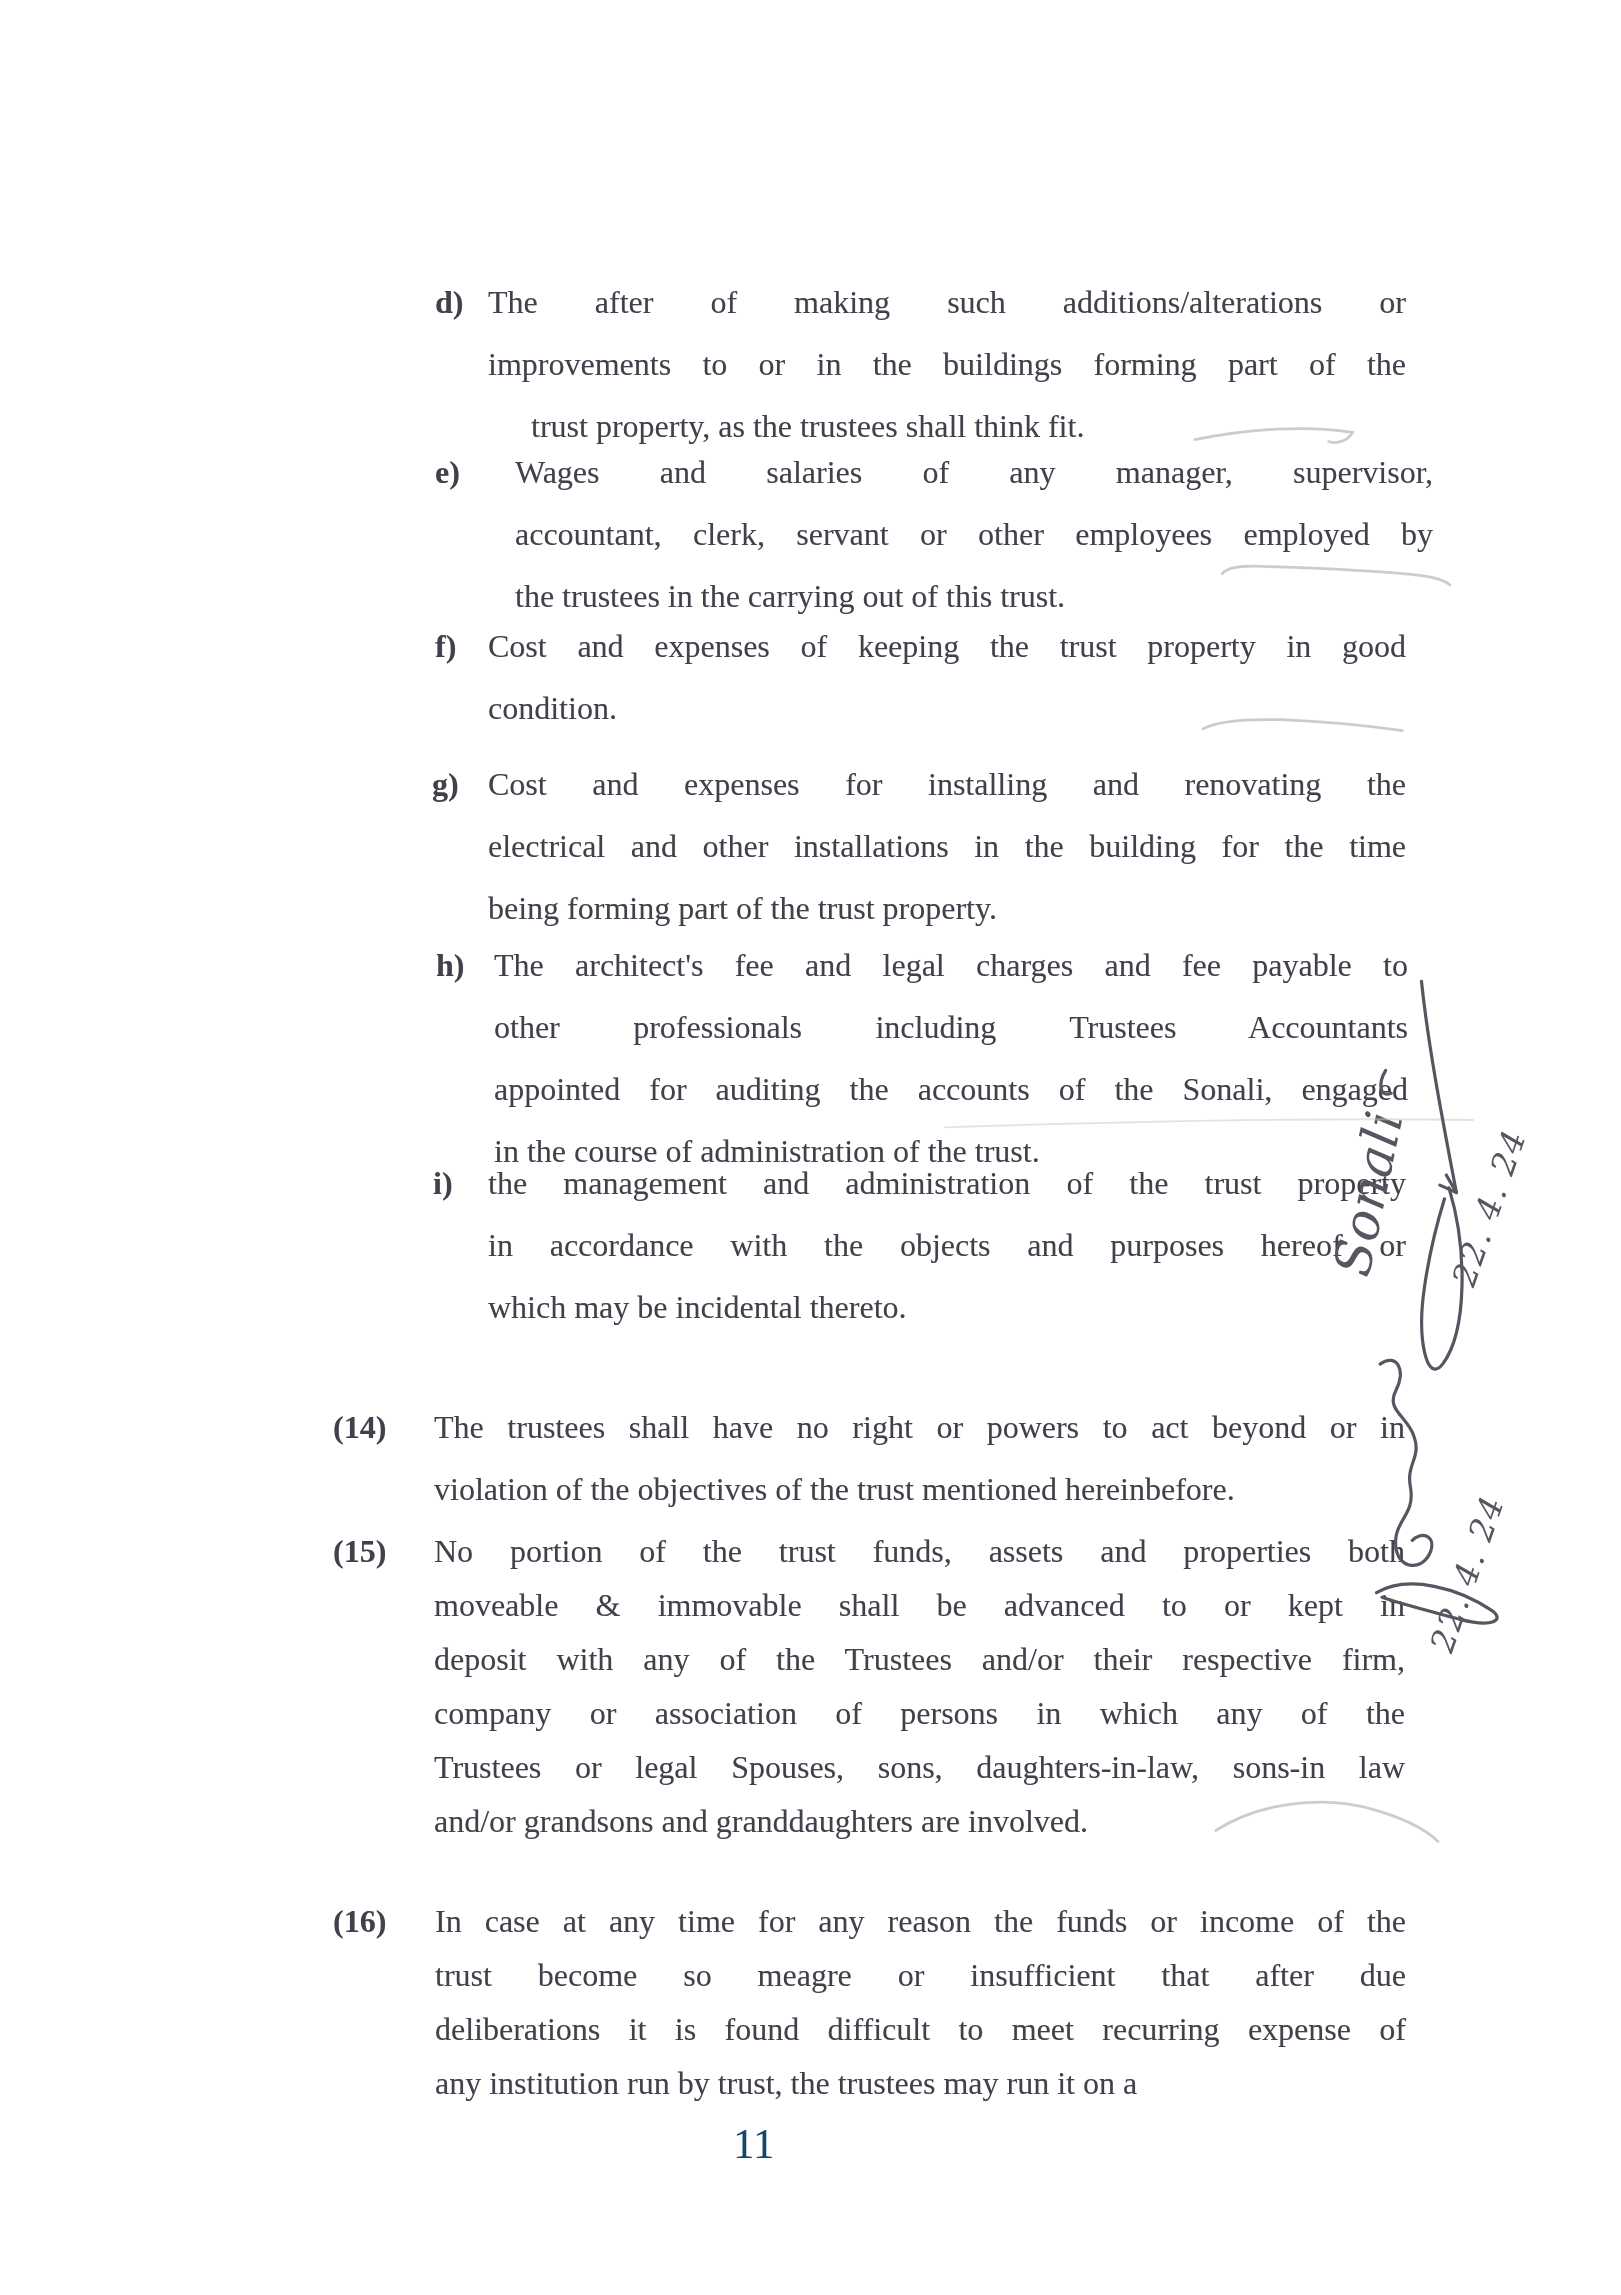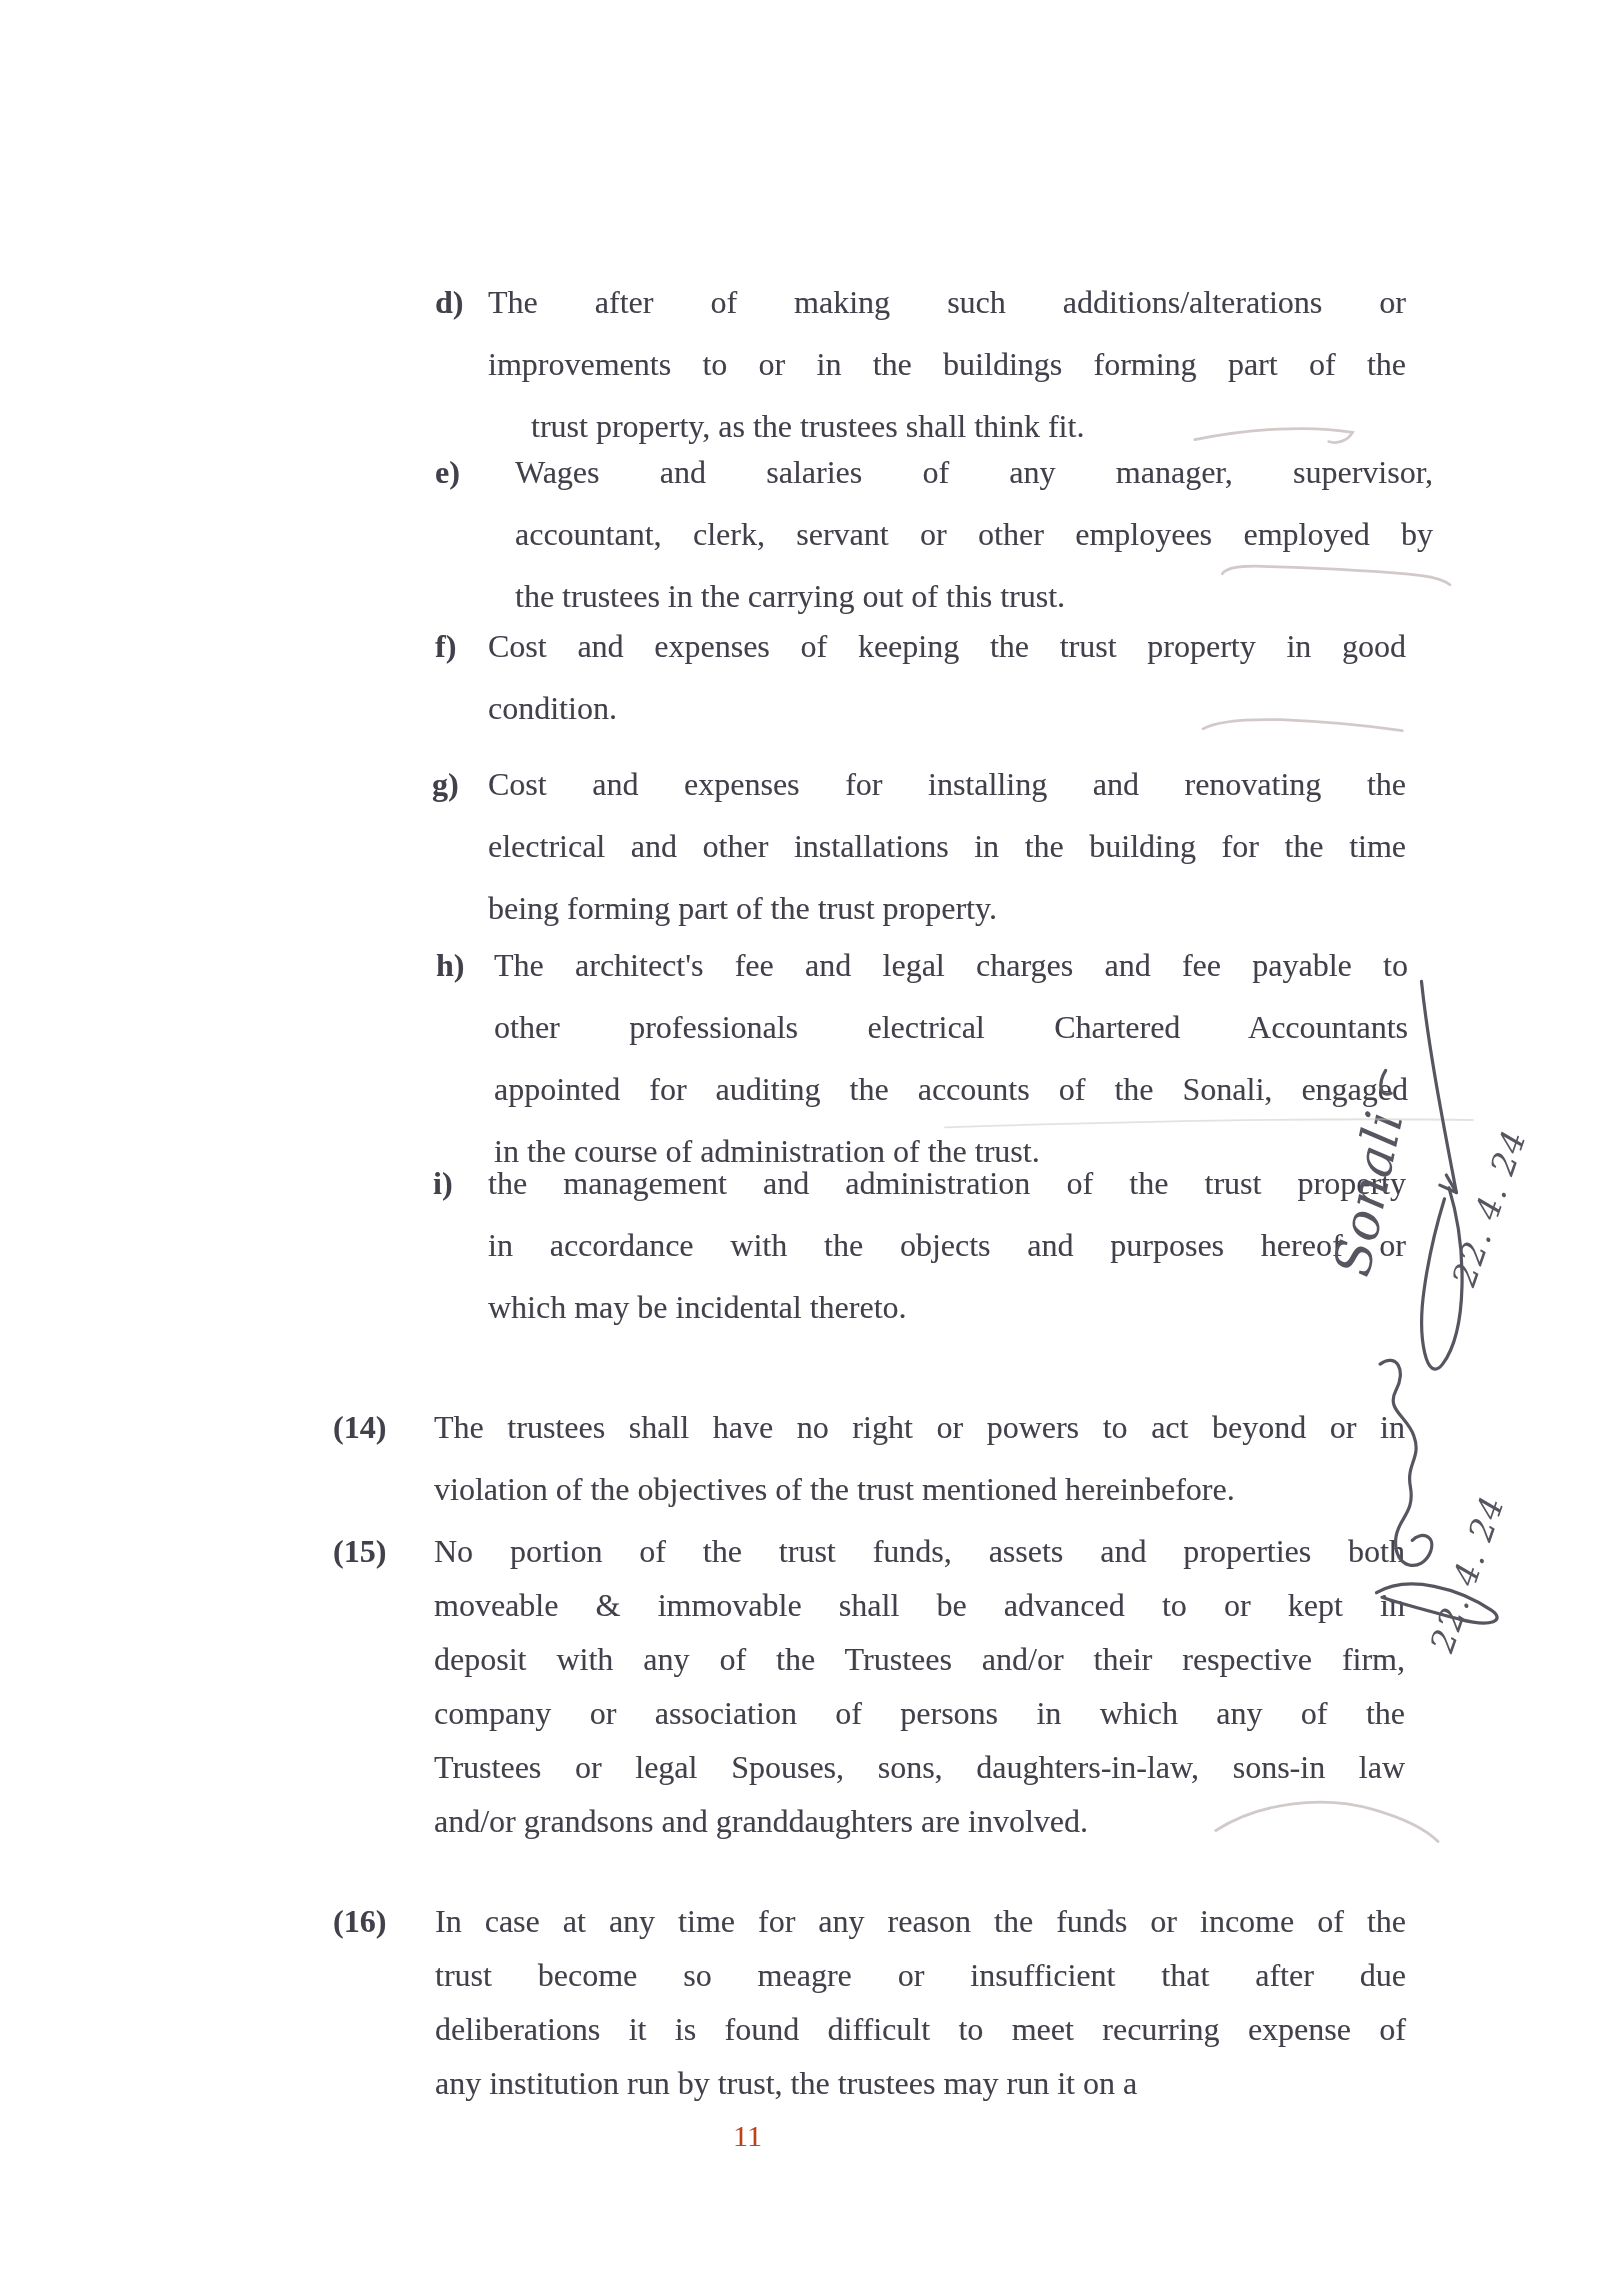--- a/index.html
+++ b/index.html
@@ -6,21 +6,21 @@
   .page{
     position:relative;width:1622px;height:2295px;background:#ffffff;
     overflow:hidden;font-family:"Liberation Serif",serif;color:#42414b;
     text-shadow:0.3px 0.4px 0.3px rgba(70,70,82,0.30);
   }
   .item{position:absolute;left:0;width:1622px;}
   .clause-label{position:absolute;top:0;font-weight:700;font-size:32px;}
   .clause-lines{position:absolute;top:0;}
   .line{font-size:32px;text-align:justify;text-align-last:justify;}
   .line.last{text-align-last:left;}
-  .page-number{position:absolute;font-size:30px;color:#c2410c;}
+  .page-number{position:absolute;font-size:43px;color:#0c4a6e;}
   .hw{
     position:absolute;color:#565661;font-style:italic;white-space:nowrap;
     font-family:"DejaVu Serif",serif;text-shadow:none;
   }
   .hw-name{font-size:51px;transform:rotate(-78deg);transform-origin:left bottom;letter-spacing:0.9px;}
   .hw-date{font-size:33px;transform:rotate(-71deg);transform-origin:left bottom;letter-spacing:1.8px;}
   svg.overlay{position:absolute;left:0;top:0;pointer-events:none;}
   .ink{stroke:#565661;fill:none;stroke-width:7;stroke-linecap:round;stroke-linejoin:round;}
   .pencil{stroke:#b9aeaa;fill:none;stroke-width:6;stroke-linecap:round;opacity:0.65;}
   .pencil-faint{stroke:#cfc8c4;fill:none;stroke-width:4;stroke-linecap:round;opacity:0.55;}
@@ -59,21 +59,21 @@
         <div class="clause-lines" style="left: 488px; width: 918px;">
           <div class="line" style="line-height: 62px;">Cost and expenses for installing and renovating the</div>
           <div class="line" style="line-height: 62px;">electrical and other installations in the building for the time</div>
           <div class="line last" style="line-height: 62px;">being forming part of the trust property.</div>
         </div>
       </div>
       <div class="item" style="top: 934px;">
         <span class="clause-label" style="left: 436px; line-height: 62px;">h)</span>
         <div class="clause-lines" style="left: 494px; width: 914px;">
           <div class="line" style="line-height: 62px;">The architect's fee and legal charges and fee payable to</div>
-          <div class="line" style="line-height: 62px;">other professionals electrical Chartered Accountants</div>
+          <div class="line" style="line-height: 62px;">other professionals including Trustees Accountants</div>
           <div class="line" style="line-height: 62px;">appointed for auditing the accounts of the Sonali, engaged</div>
           <div class="line last" style="line-height: 62px;">in the course of administration of the trust.</div>
         </div>
       </div>
       <div class="item" style="top: 1152px;">
         <span class="clause-label" style="left: 433px; line-height: 62px;">i)</span>
         <div class="clause-lines" style="left: 488px; width: 918px;">
           <div class="line" style="line-height: 62px;">the management and administration of the trust property</div>
           <div class="line" style="line-height: 62px;">in accordance with the objects and purposes hereof or</div>
           <div class="line last" style="line-height: 62px;">which may be incidental thereto.</div>

